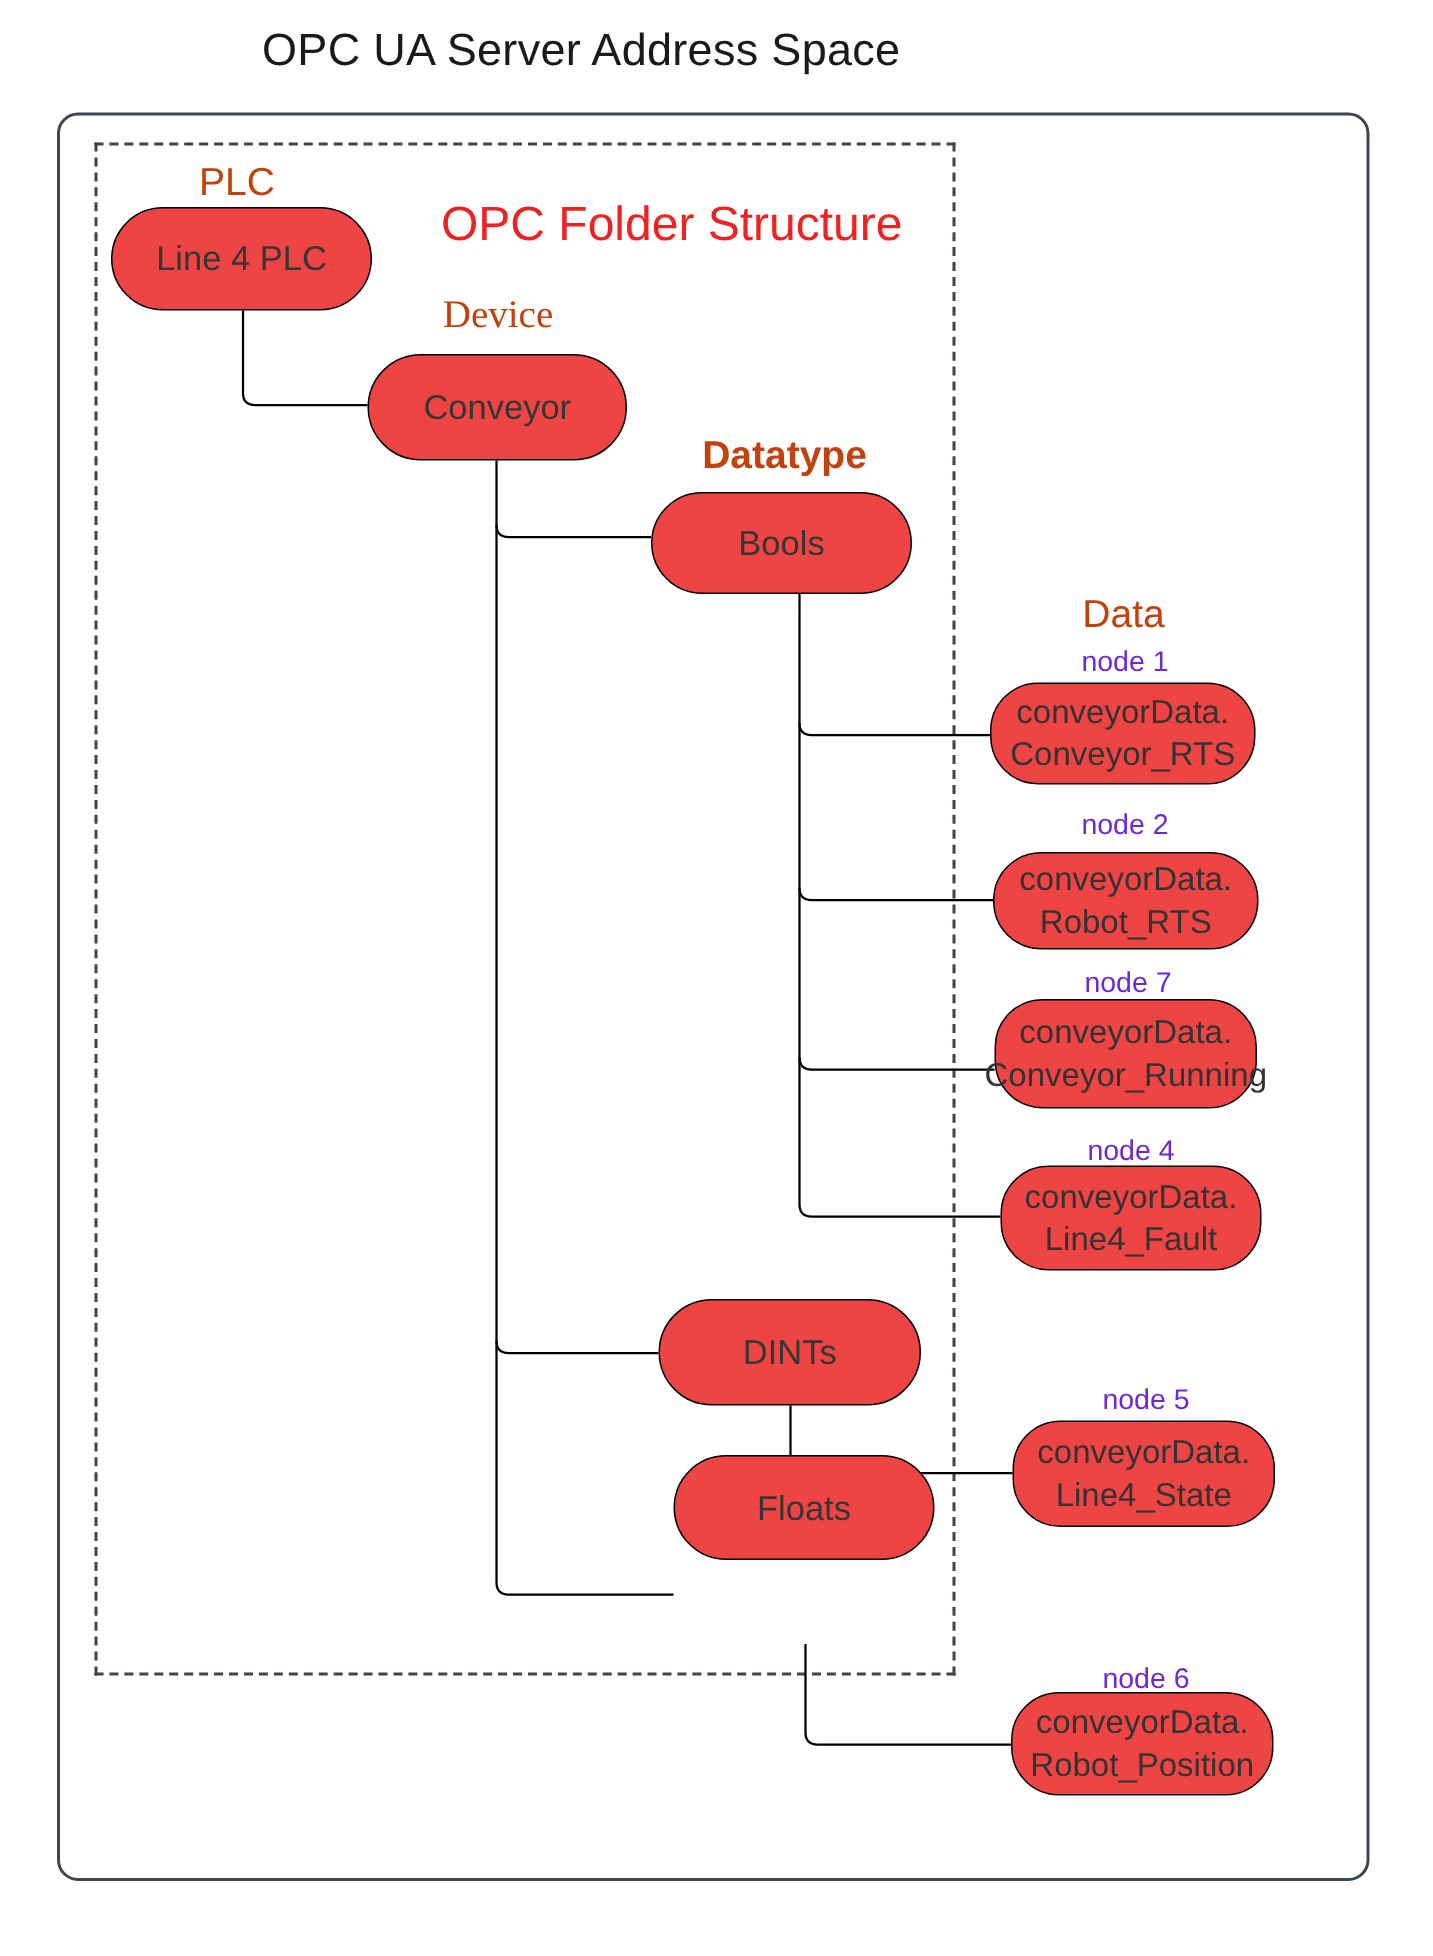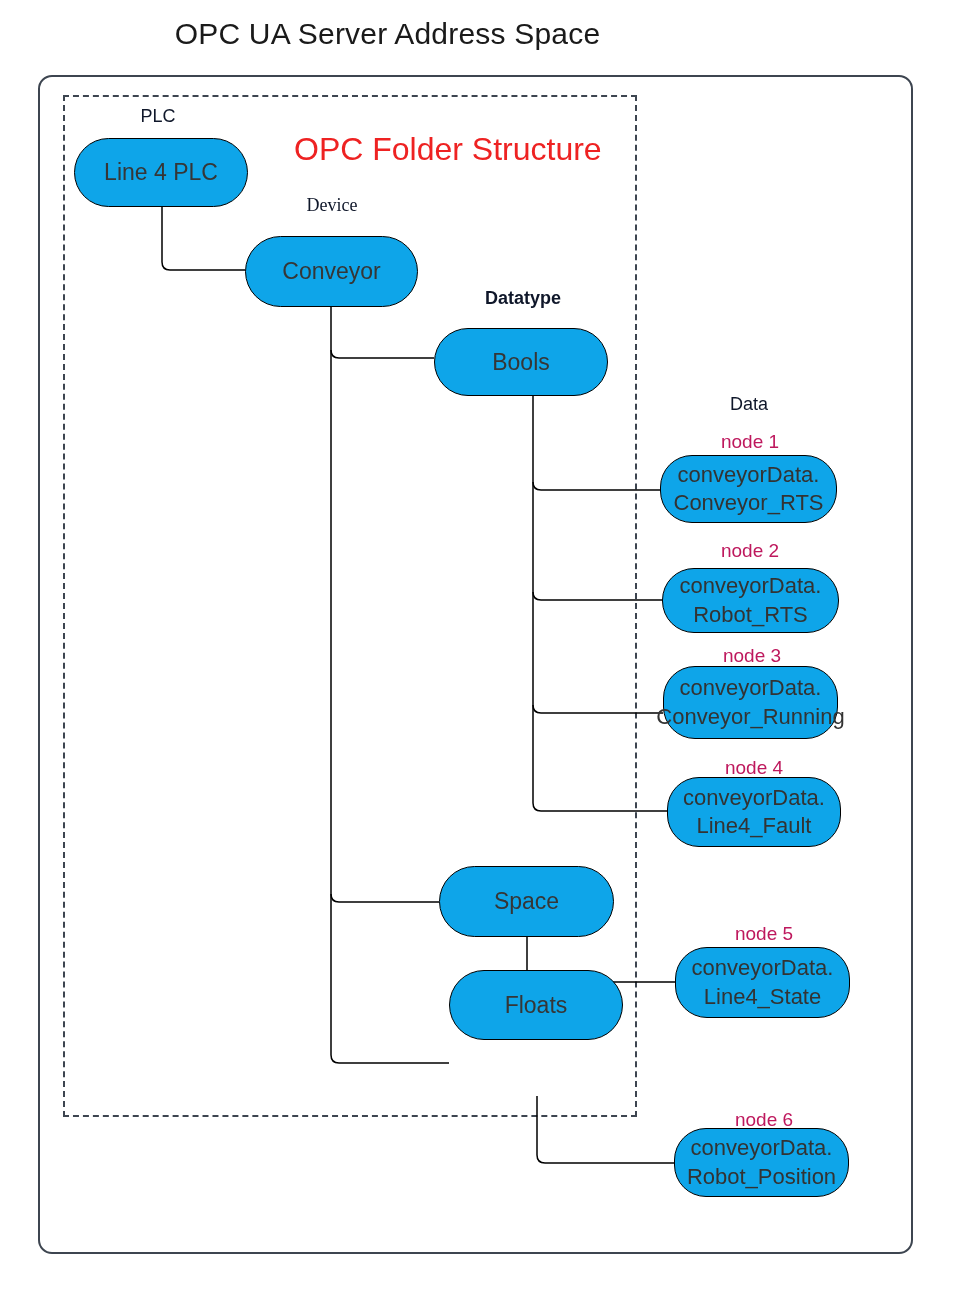--- a/index.html
+++ b/index.html
@@ -60,28 +60,28 @@
     top: 0;
   }
   .connectors path {
     fill: none;
     stroke: #000000;
     stroke-width: 1.5;
   }
   .hdr {
     position: absolute;
     transform: translateX(-50%);
-    font-size: 18px;
-    color: #0f172a;
+    font-size: 26px;
+    color: #c2410c;
     white-space: nowrap;
   }
   .pill {
     position: absolute;
     box-sizing: border-box;
-    background: #0ea5e9;
+    background: #ef4444;
     border: 1.4px solid #000000;
     display: flex;
     flex-direction: column;
     align-items: center;
     justify-content: center;
     text-align: center;
     white-space: nowrap;
   }
   .pill-lg {
     border-radius: 36px;
@@ -92,21 +92,21 @@
     border-radius: 32px;
     font-size: 22px;
     line-height: 1.28;
     color: #333333;
     overflow: visible;
   }
   .node-label {
     position: absolute;
     transform: translateX(-50%);
     font-size: 19px;
-    color: #be185d;
+    color: #6d28d9;
     white-space: nowrap;
   }
 </style>
 </head>
 <body>
 
 <div class="canvas">
 
   <div class="title">OPC UA Server Address Space</div>
 
@@ -129,36 +129,36 @@
   <div class="annotation">OPC Folder Structure</div>
 
   <div class="hdr" style="left:158px; top:106px;">PLC</div>
   <div class="hdr" style="left:332px; top:195px;font-family:Liberation Serif, serif;">Device</div>
   <div class="hdr" style="left:523px; top:288px;font-weight:bold;">Datatype</div>
   <div class="hdr" style="left:749px; top:394px;">Data</div>
 
   <div class="pill pill-lg" style="left:74px;  top:138px;  width:174px; height:69px;">Line 4 PLC</div>
   <div class="pill pill-lg" style="left:245px; top:236px;  width:173px; height:71px;">Conveyor</div>
   <div class="pill pill-lg" style="left:434px; top:328px;  width:174px; height:68px;">Bools</div>
-  <div class="pill pill-lg" style="left:439px; top:866px;  width:175px; height:71px;">Space</div>
+  <div class="pill pill-lg" style="left:439px; top:866px;  width:175px; height:71px;">DINTs</div>
   <div class="pill pill-lg" style="left:449px; top:970px; width:174px; height:70px;">Floats</div>
 
   <div class="node-label" style="left:750px; top:431px;">node 1</div>
   <div class="pill pill-sm" style="left:660px; top:455px; width:177px; height:68px;">
     <span>conveyorData.</span>
     <span>Conveyor_RTS</span>
   </div>
 
   <div class="node-label" style="left:750px; top:540px;">node 2</div>
   <div class="pill pill-sm" style="left:662px; top:568px; width:177px; height:65px;">
     <span>conveyorData.</span>
     <span>Robot_RTS</span>
   </div>
 
-  <div class="node-label" style="left:752px; top:645px;">node 3</div>
+  <div class="node-label" style="left:752px; top:645px;">node 7</div>
   <div class="pill pill-sm" style="left:663px; top:666px; width:175px; height:73px;">
     <span>conveyorData.</span>
     <span>Conveyor_Running</span>
   </div>
 
   <div class="node-label" style="left:754px; top:757px;">node 4</div>
   <div class="pill pill-sm" style="left:667px; top:777px; width:174px; height:70px;">
     <span>conveyorData.</span>
     <span>Line4_Fault</span>
   </div>

